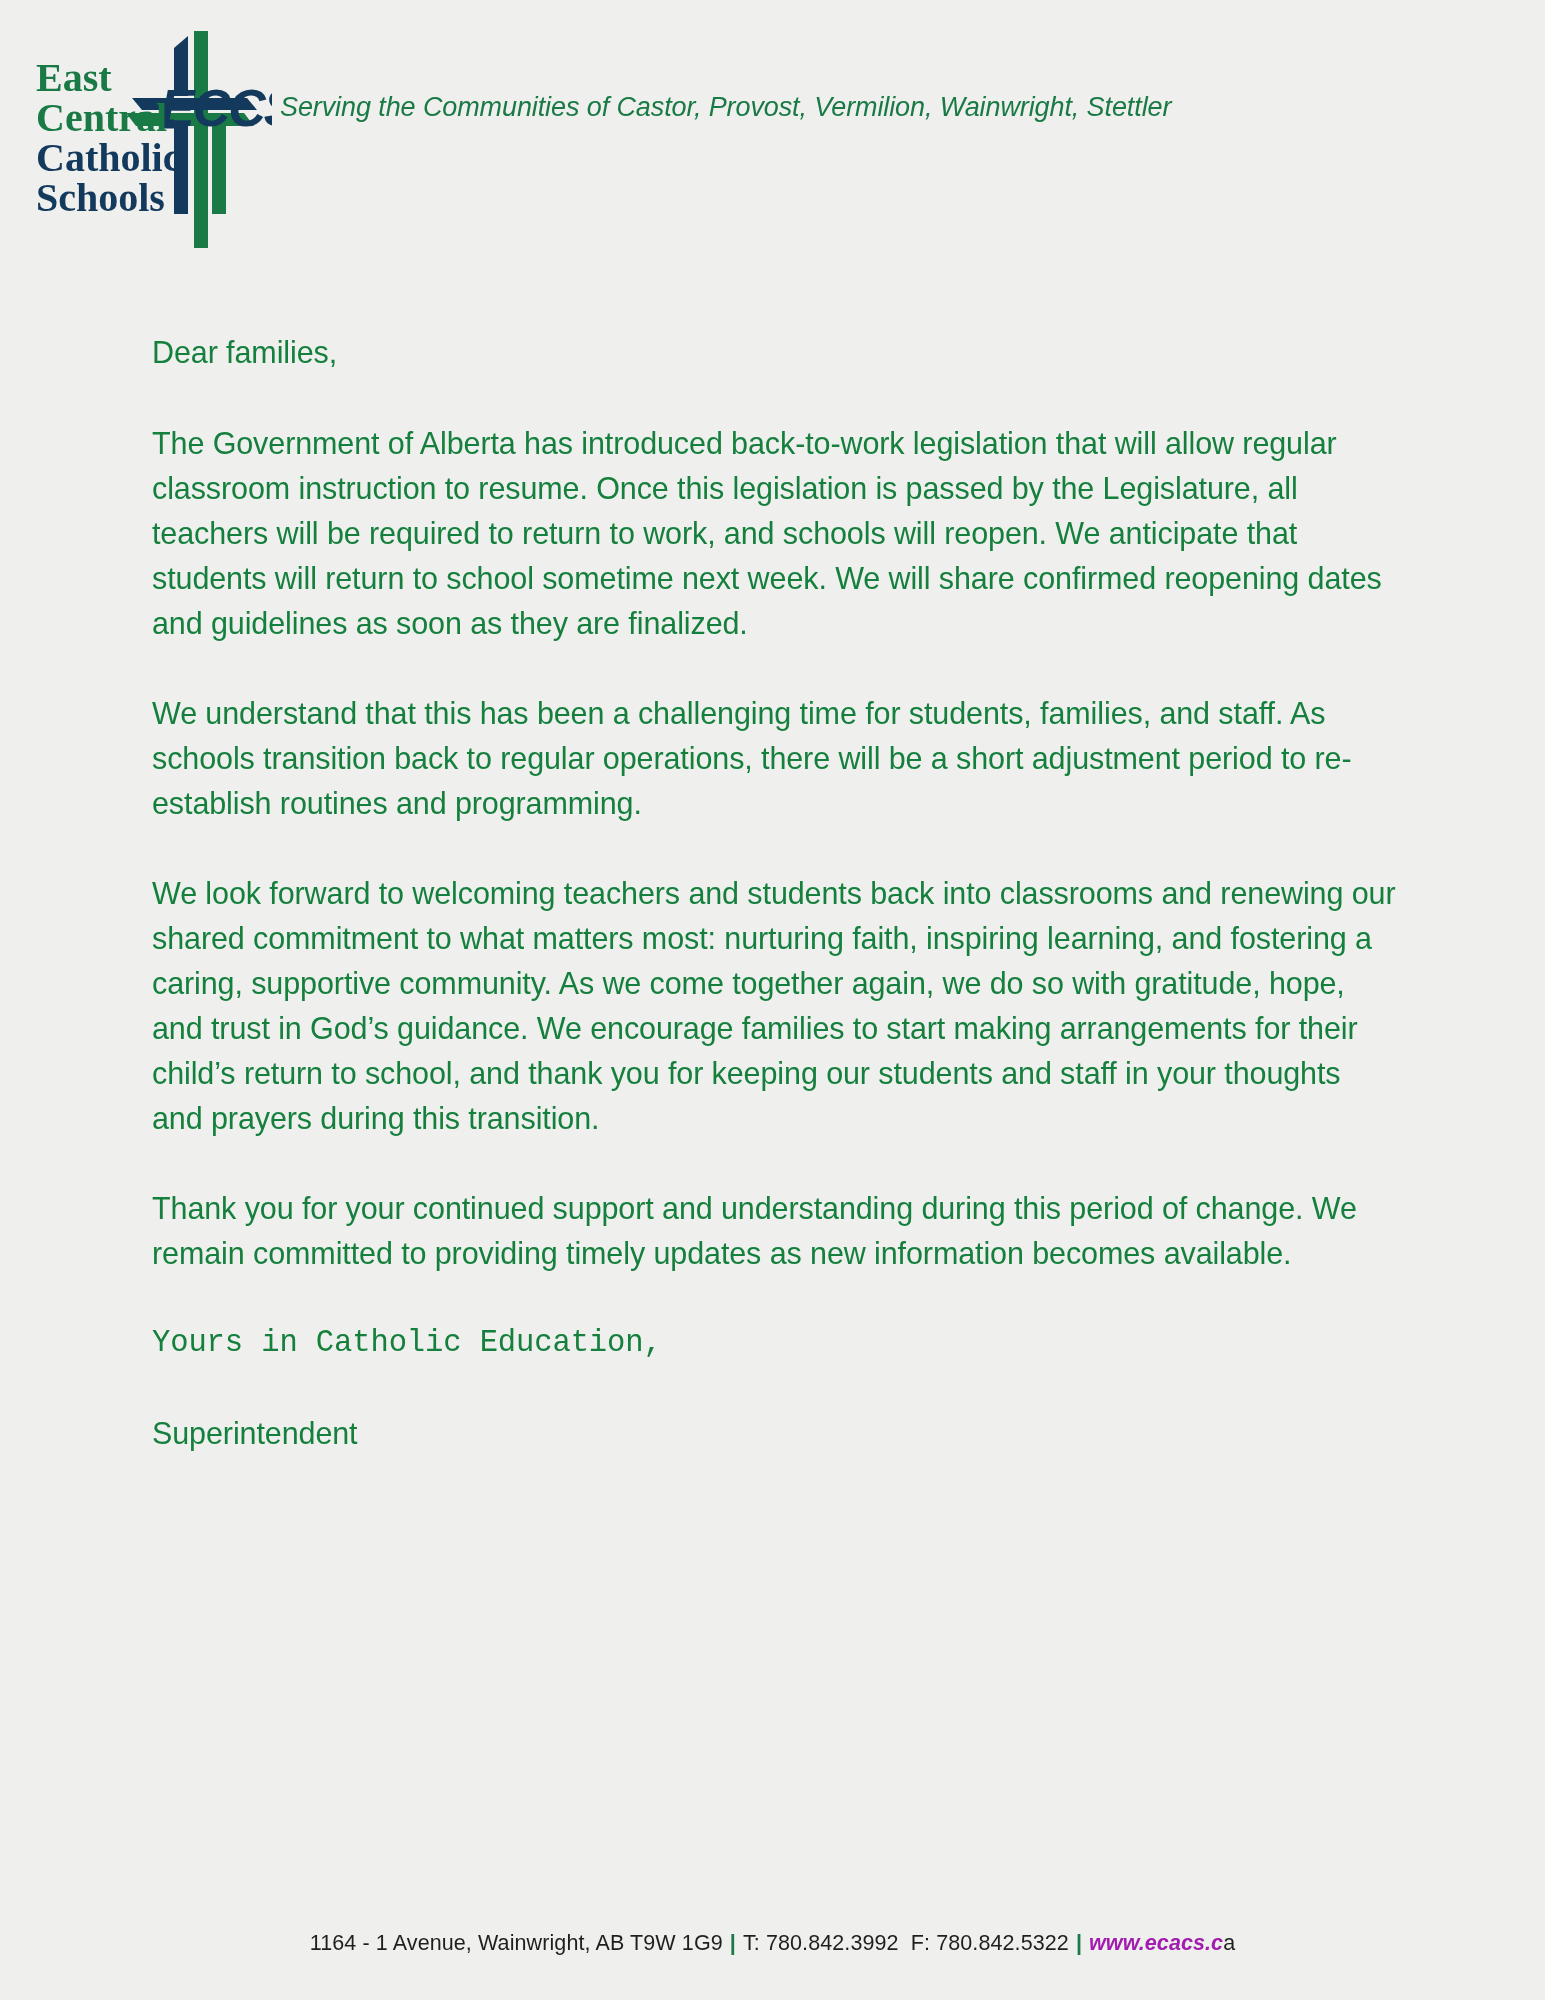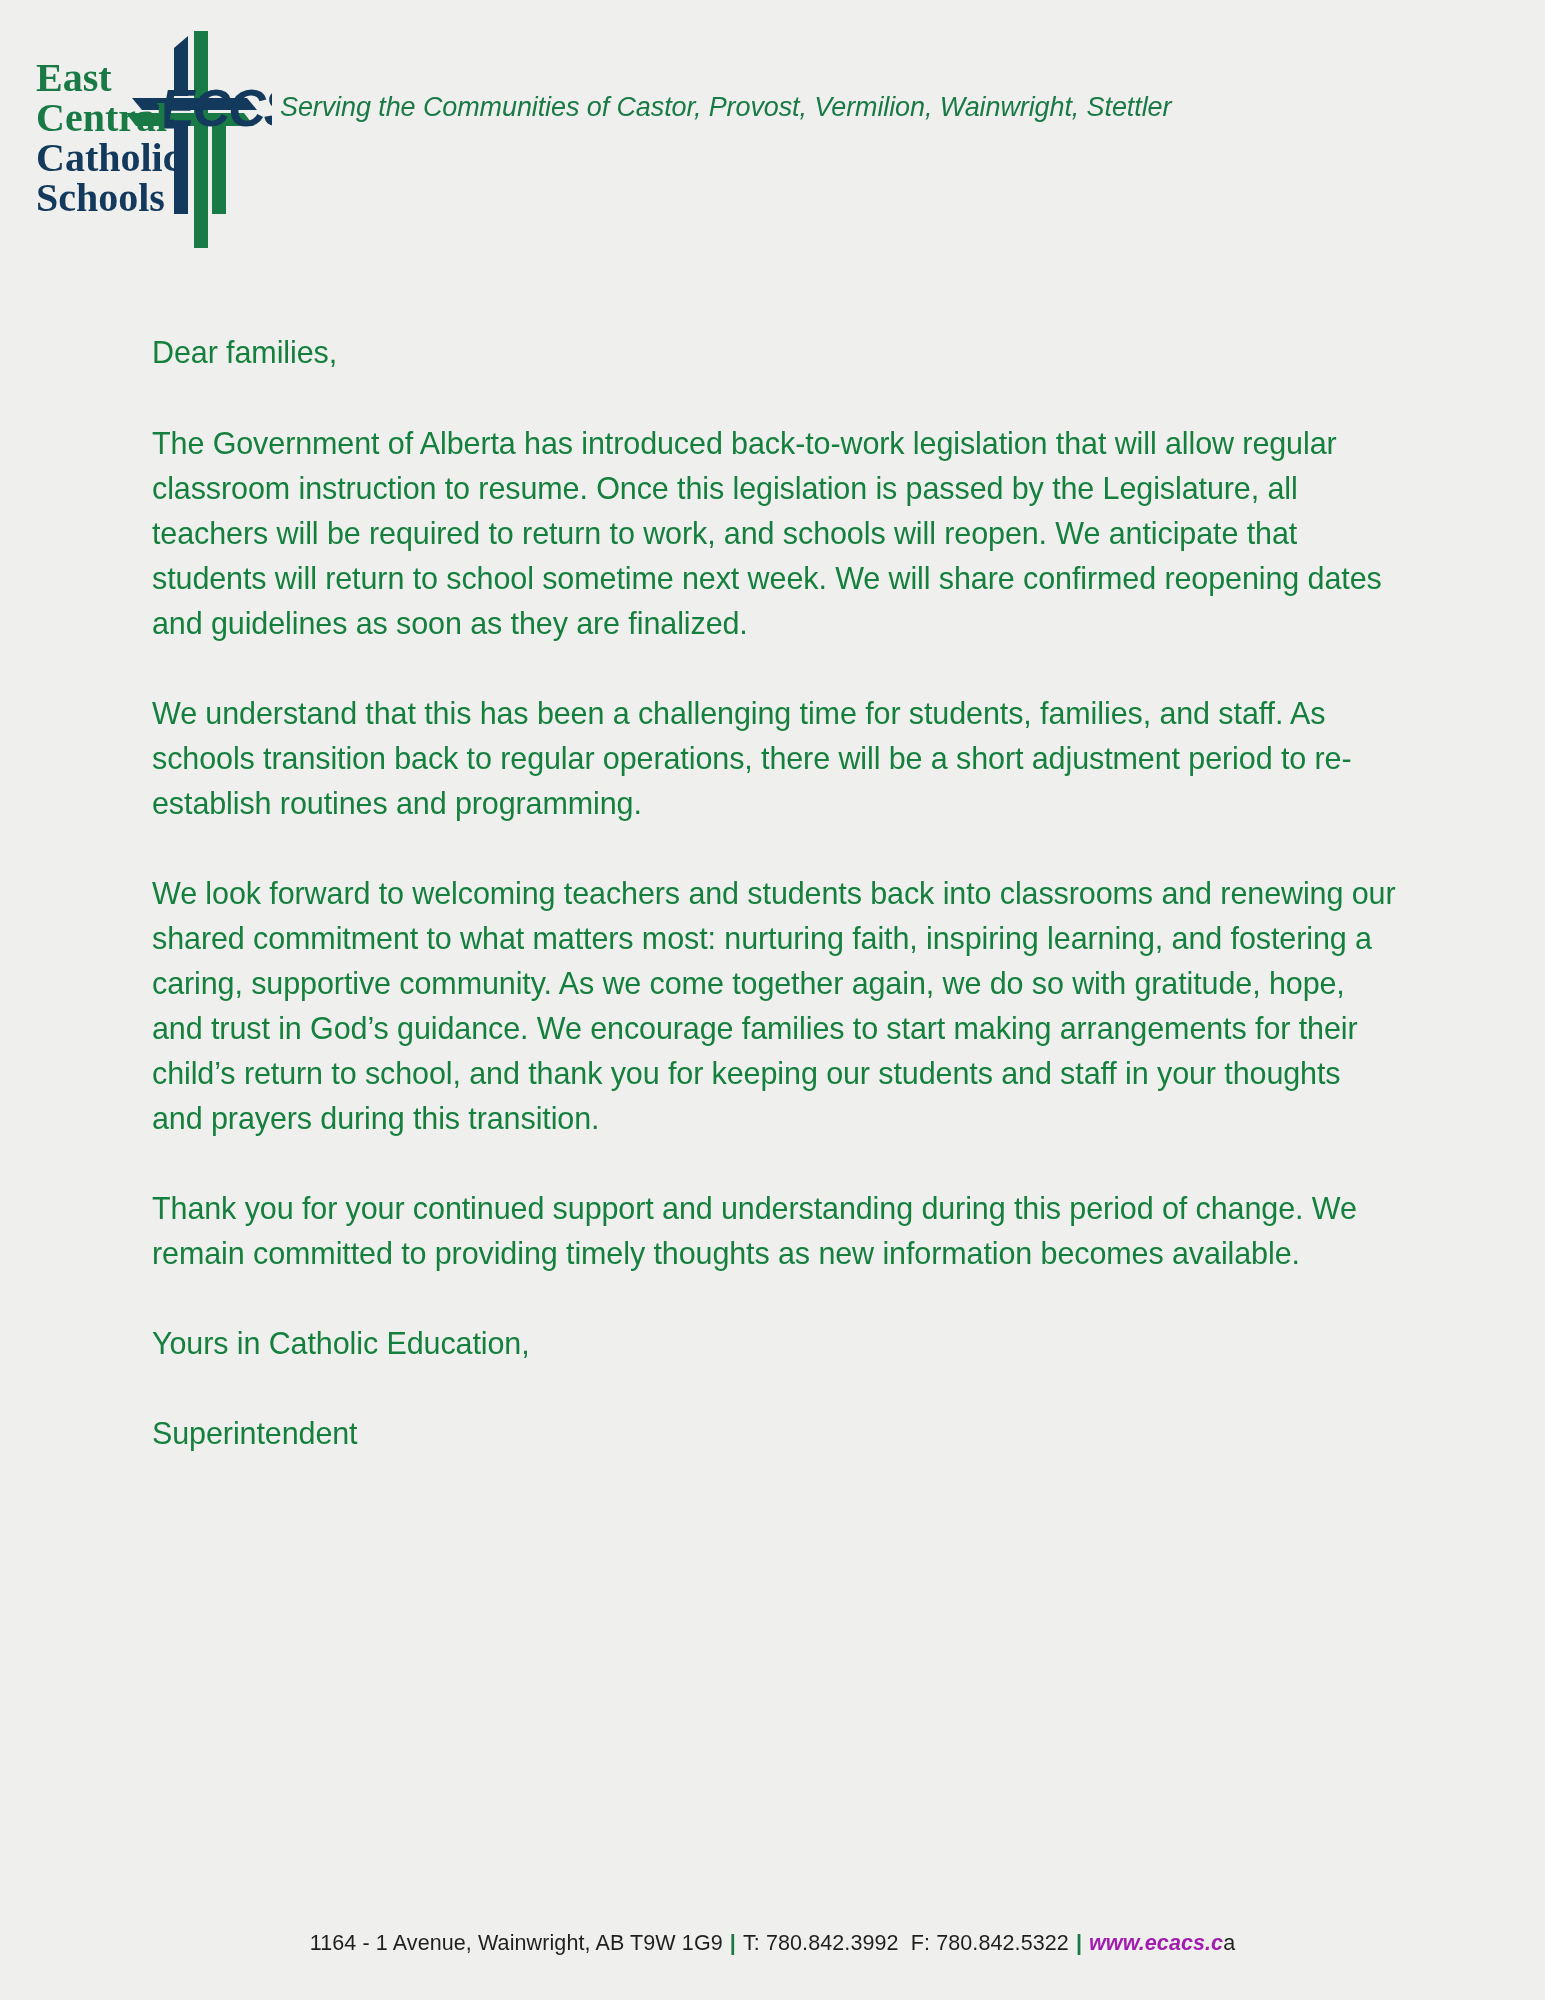--- a/index.html
+++ b/index.html
@@ -72,21 +72,21 @@
     width: 1245px;
   }
   .letter p {
     margin: 0 0 45px 0;
     font-size: 30.5px;
     line-height: 45px;
     color: #15803d;
     letter-spacing: -0.1px;
   }
   .letter p.salutation { margin-bottom: 46px; }
-  .letter p.closing { margin-bottom: 45px; }
+  .letter p.closing { margin-bottom: 45px; font-family: Liberation Mono, monospace; }
   .letter p.signature { margin-bottom: 0; }
   .letter p.signature span { display: block; }
 
   
   .footer {
     position: absolute;
     left: 0;
     right: 0;
     bottom: 44px;
     text-align: center;
@@ -152,21 +152,21 @@
 <div class="letter">
 
   <p class="salutation">Dear families,</p>
 
   <p>The Government of Alberta has introduced back-to-work legislation that will allow regular classroom instruction to resume. Once this legislation is passed by the Legislature, all teachers will be required to return to work, and schools will reopen. We anticipate that students will return to school sometime next week. We will share confirmed reopening dates and guidelines as soon as they are finalized.</p>
 
   <p>We understand that this has been a challenging time for students, families, and staff. As schools transition back to regular operations, there will be a short adjustment period to re-establish routines and programming.</p>
 
   <p>We look forward to welcoming teachers and students back into classrooms and renewing our shared commitment to what matters most: nurturing faith, inspiring learning, and fostering a caring, supportive community. As we come together again, we do so with gratitude, hope, and trust in God’s guidance. We encourage families to start making arrangements for their child’s return to school, and thank you for keeping our students and staff in your thoughts and prayers during this transition.</p>
 
-  <p>Thank you for your continued support and understanding during this period of change. We remain committed to providing timely thoughts as new information becomes available.</p>
+  <p>Thank you for your continued support and understanding during this period of change. We remain committed to providing timely updates as new information becomes available.</p>
 
   <p class="closing">Yours in Catholic Education,</p>
 
   <p class="signature">
     <span>Superintendent</span>
   </p>
 
 </div>
 
 <div class="footer">

